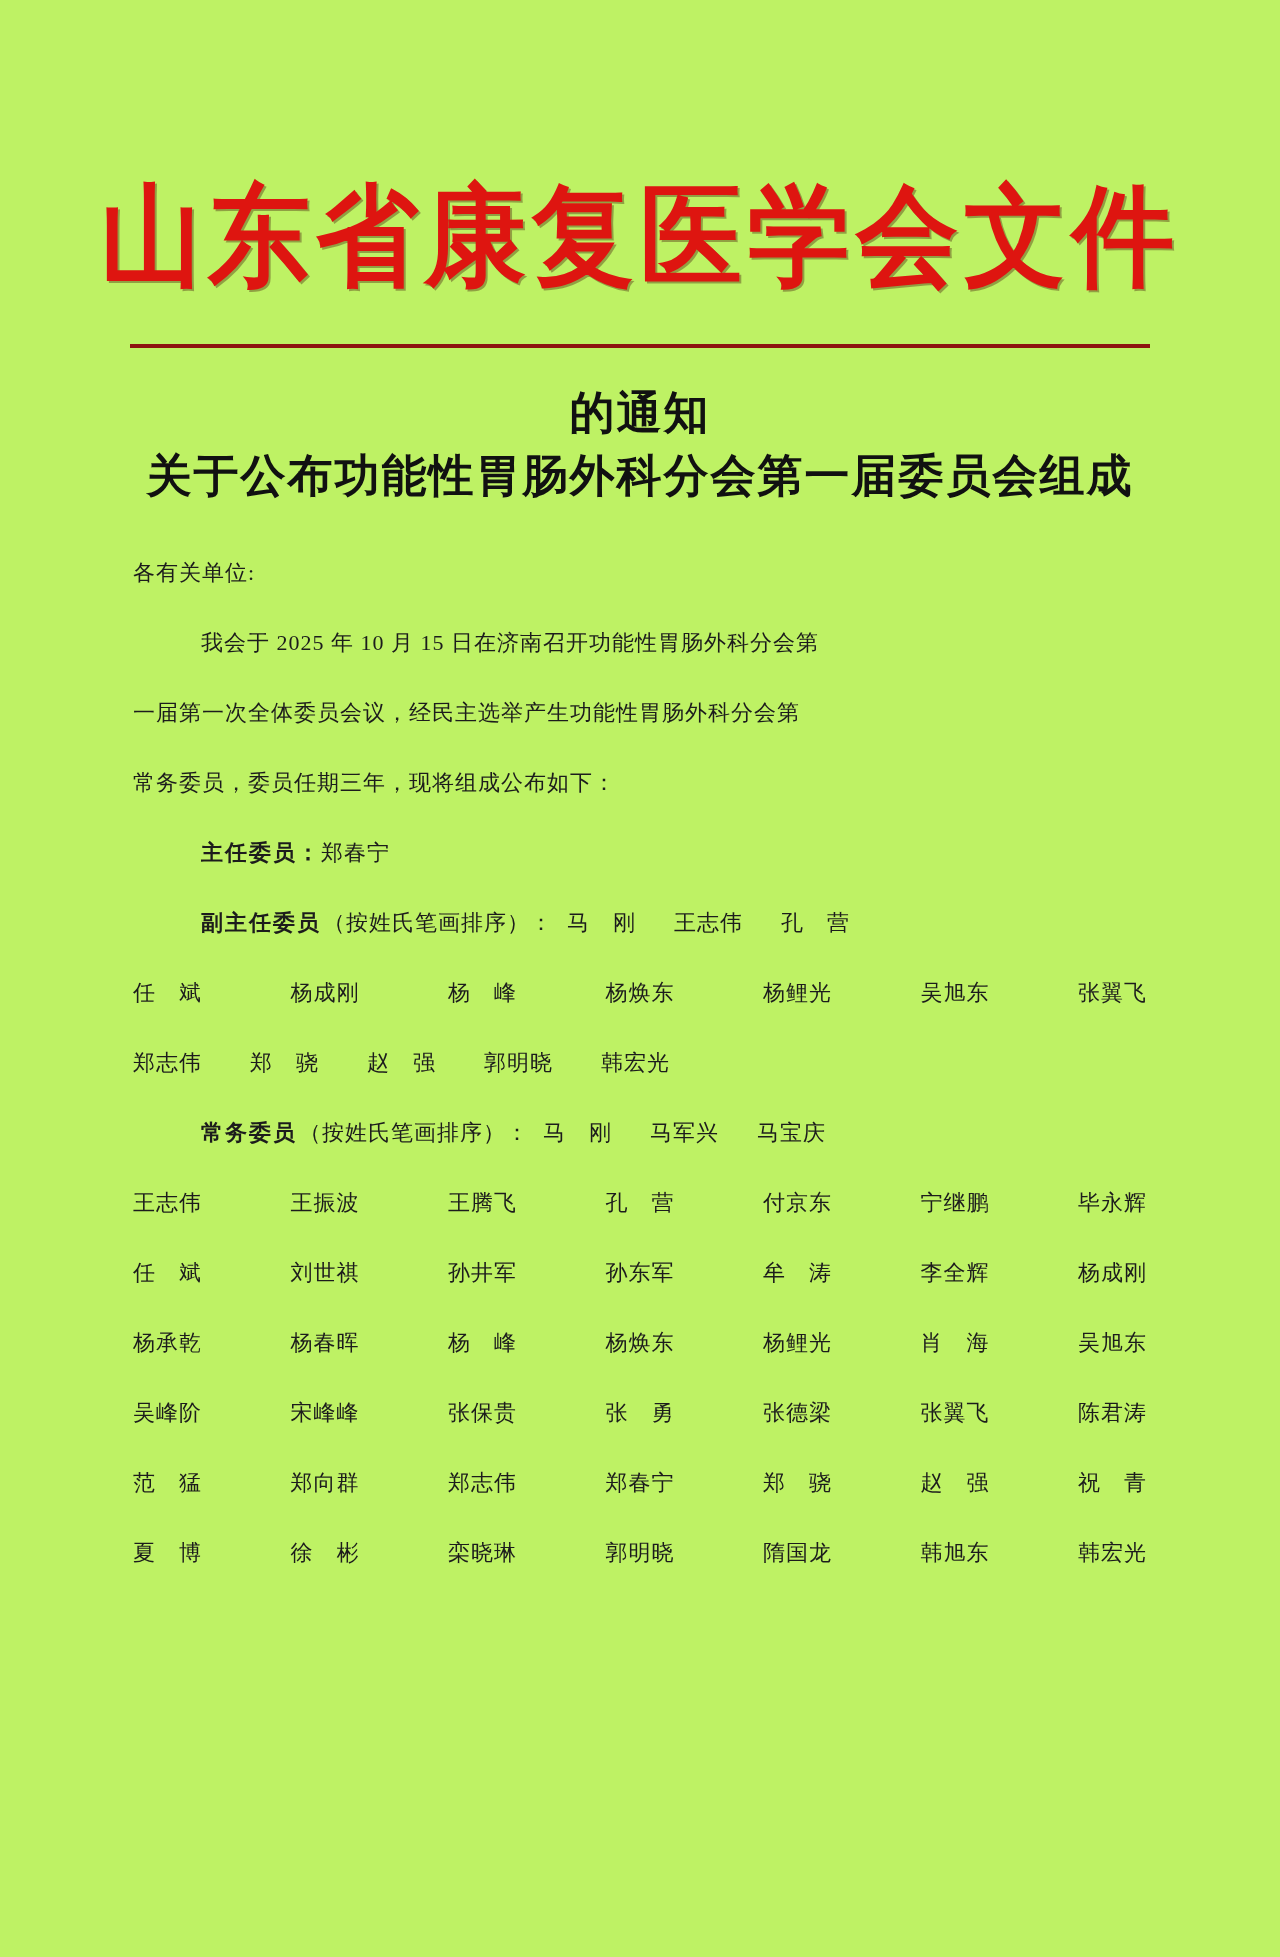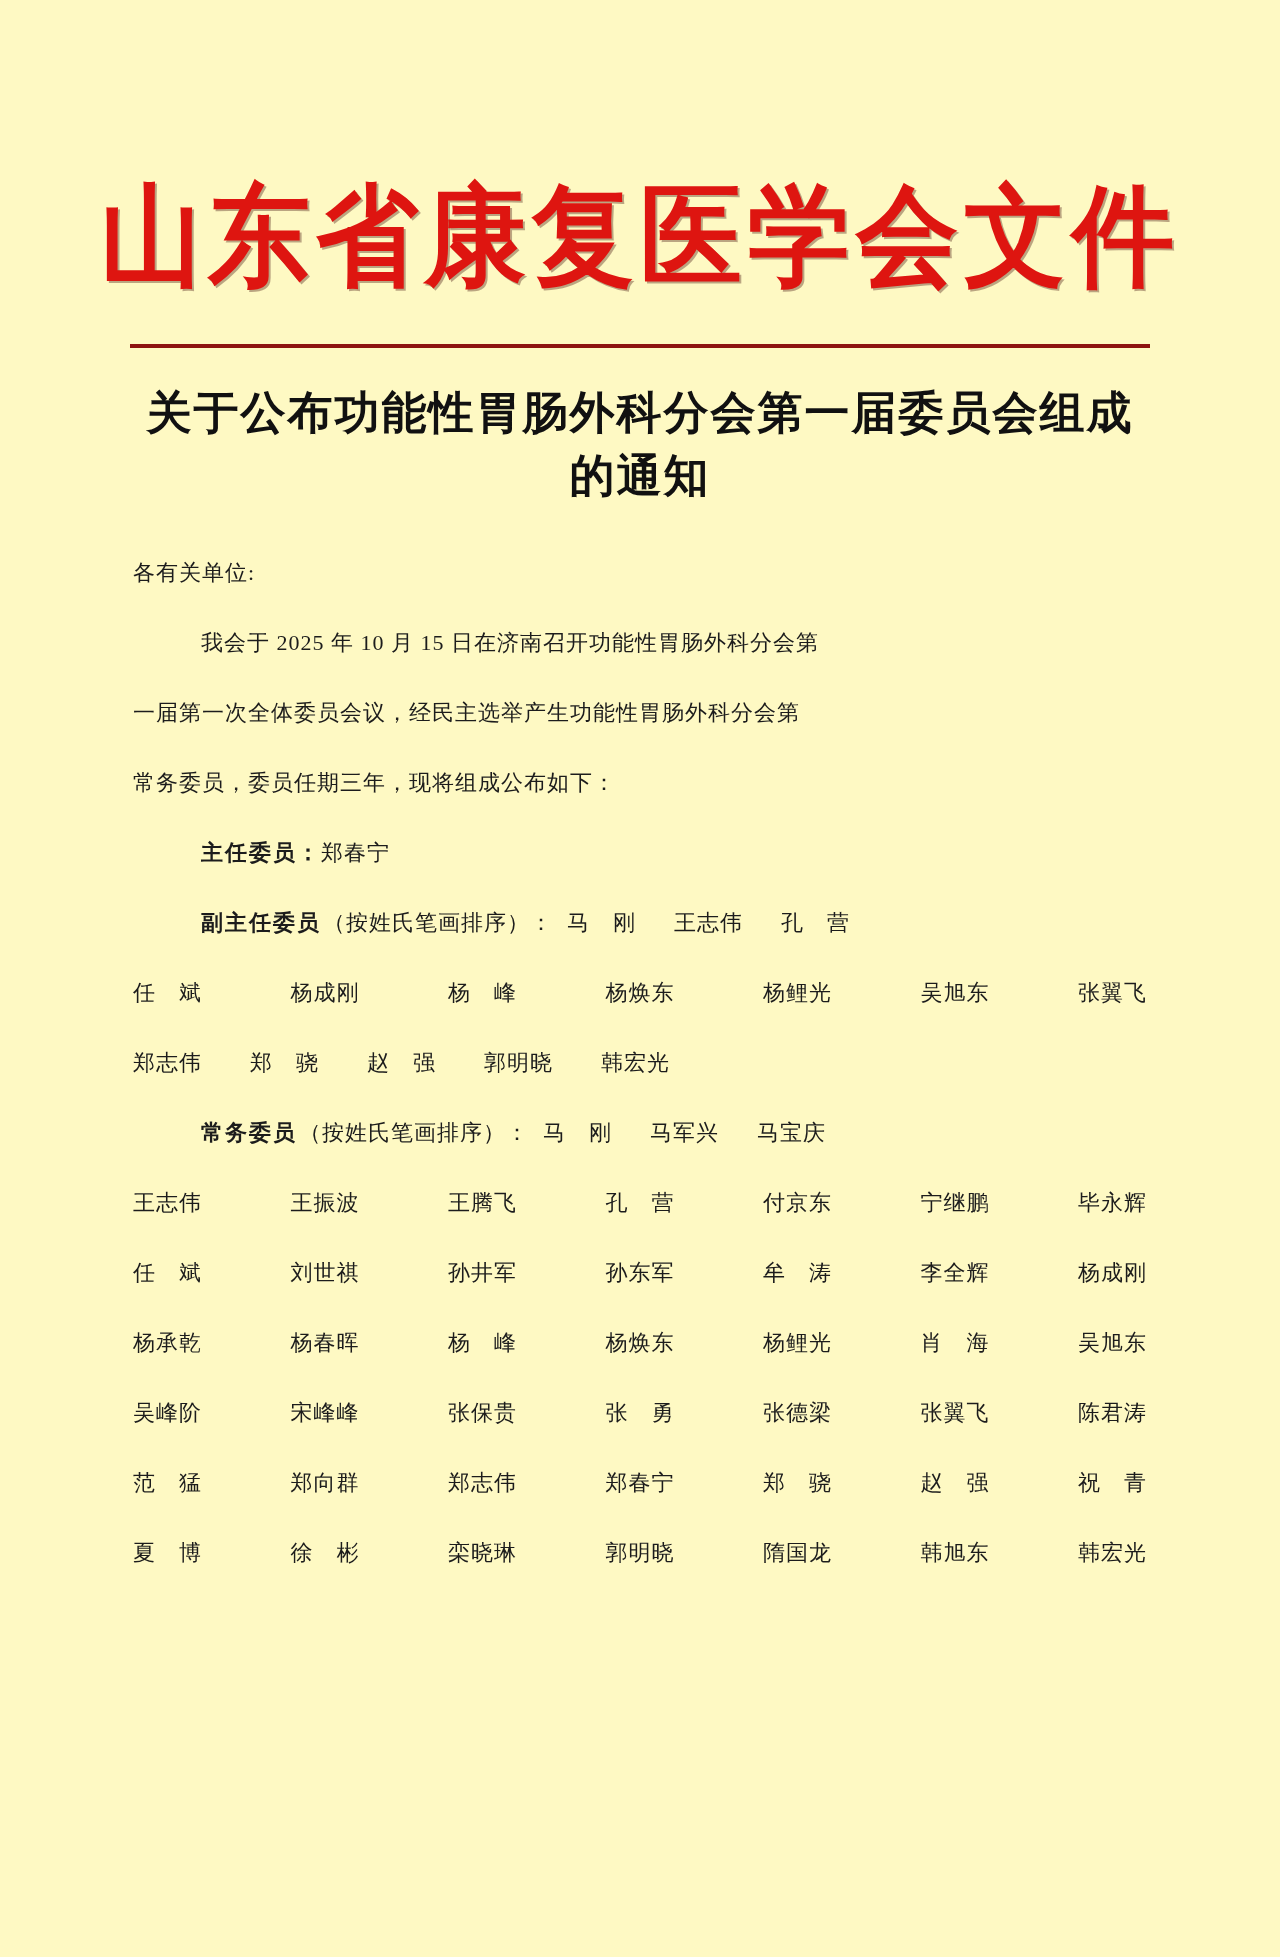--- a/index.html
+++ b/index.html
@@ -2,21 +2,21 @@
 <html><head>
 <meta charset="utf-8">
 <style>
   * { margin: 0; padding: 0; box-sizing: border-box; }
   html, body { background: #ffffff; }
   .page {
     position: relative;
     width: 1280px;
     height: 1957px;
     margin: 0 auto;
-    background: #fef9c3;
+    background: #bef264;
     overflow: hidden;
     font-family: "Liberation Serif", "DejaVu Serif", serif;
     color: #1c1c1c;
   }
   .org-title {
     margin-top: 162px;
     text-align: center;
     font-size: 102px;
     line-height: 150px;
     font-weight: 900;
@@ -89,22 +89,22 @@
 <body>
 
 <div class="page">
 
   <h1 class="org-title">山东省康复医学会文件</h1>
 
 
   <div class="red-divider"></div>
 
   <h2 class="doc-title">
+    <span class="t-line">的通知</span>
     <span class="t-line">关于公布功能性胃肠外科分会第一届委员会组成</span>
-    <span class="t-line">的通知</span>
   </h2>
 
   <div class="body">
 
     <p class="line">各有关单位:</p>
 
     <p class="line indent">我会于 2025 年 10 月 15 日在济南召开功能性胃肠外科分会第</p>
 
     <p class="line">一届第一次全体委员会议，经民主选举产生功能性胃肠外科分会第</p>
 

